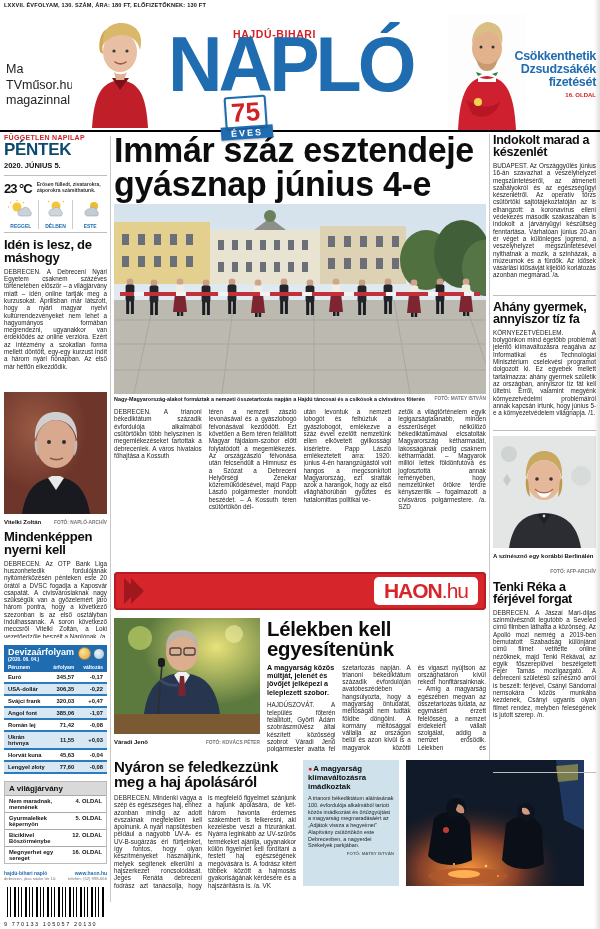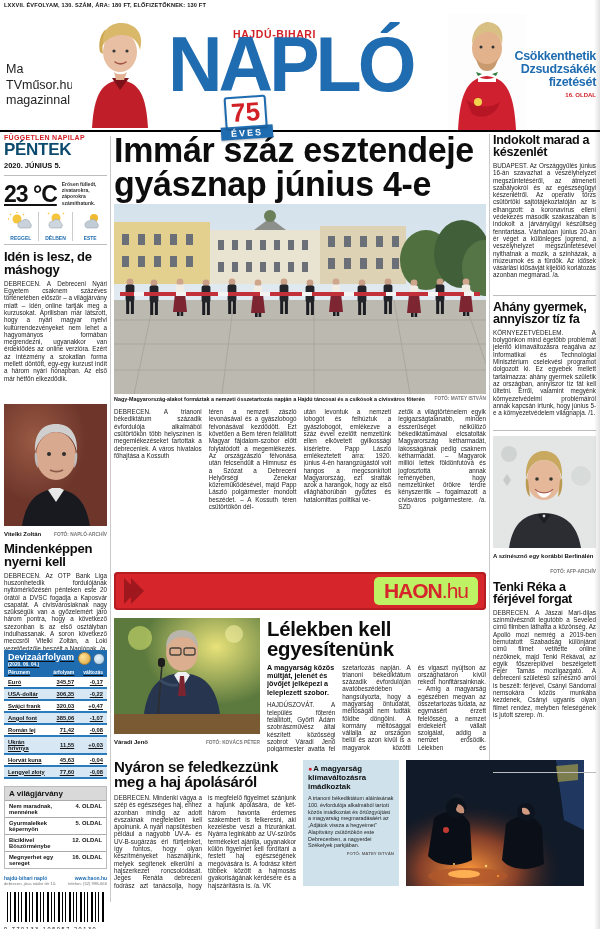--- a/index.html
+++ b/index.html
@@ -37,32 +37,32 @@
   .cap-credit{font-size:4.8px;font-weight:bold;color:#777;}
   .hrule{border:none;border-top:1px solid #bdbdbd;margin:5px 0;}
 
   
   .sidebar{position:absolute;left:4px;top:134px;width:103px;}
   .indep{color:#d12127;font-size:7px;font-weight:bold;letter-spacing:.3px;}
   .friday{color:#0c4a6e;font-size:17px;font-weight:bold;letter-spacing:-.3px;line-height:1.05;}
   .sdate{font-size:7.5px;font-weight:bold;margin-top:2px;}
   .weather{margin-top:5px;border-top:1px solid #bdbdbd;padding-top:5px;}
   .wx-top{display:flex;align-items:flex-start;}
-  .wx-temp{font-size:23px;font-weight:bold;letter-spacing:-1px;text-decoration:underline;}
+  .wx-temp{font-size:13px;font-weight:bold;letter-spacing:-1px;}
   .wx-note{font-size:5px;font-weight:bold;color:#333;margin-left:5px;line-height:1.25;text-align:left;flex:1;}
   .wx-icons{display:flex;margin-top:4px;border-bottom:1px solid #bdbdbd;padding-bottom:3px;}
   .wx-cell{flex:1;text-align:center;border-right:1px solid #ccc;}
   .wx-cell:last-child{border-right:none;}
   .wx-label{font-size:5px;font-weight:bold;color:#1f6cb0;margin-top:1px;}
   .side-title{font-size:13.5px;margin-top:6px;}
   .side-body{margin-top:3px;overflow:hidden;}
   .photo-frame{margin-top:6px;}
 
   
-  .fx{text-decoration:underline;}
+  .fx{margin-top:7px;}
   .fx-head{position:relative;background:#1f6cb0;color:#fff;padding:2px 4px 1px;}
   .fx-title{font-size:9px;font-weight:bold;}
   .fx-date{font-size:4.8px;font-weight:bold;}
   .fx-coin{position:absolute;right:16px;top:2px;width:11px;height:11px;border-radius:50%;background:radial-gradient(circle at 35% 35%,#ffe49a,#d9a23c);border:1px solid #b8862e;}
   .fx-lens{position:absolute;right:2px;top:3px;width:10px;height:10px;border-radius:50%;background:radial-gradient(circle at 40% 40%,#eef6fb,#9cc4de);border:1.5px solid #35688f;}
   .fx-cols{display:flex;background:#1f6cb0;color:#fff;font-size:5px;font-weight:bold;padding:1px 4px 2px;}
   .fx-cols span:nth-child(1){flex:1.3;text-align:left;}
   .fx-cols span{flex:1;text-align:right;}
   .fx-row{display:flex;font-size:5.8px;font-weight:bold;padding:2px 4px;border-bottom:2px solid #2b7bbf;align-items:center;}
   .fx-row:nth-child(even){background:#d7e8f4;}
@@ -91,21 +91,21 @@
   .mcap-text{font-size:5.4px;font-weight:bold;color:#111;}
   .mcap-credit{font-size:4.8px;font-weight:bold;color:#777;white-space:nowrap;margin-left:8px;}
   .cols4{display:flex;gap:7px;margin-top:6px;height:158px;overflow:hidden;}
   .cols4 .col{flex:1;overflow:hidden;}
   .lead{font-size:7.6px;font-weight:bold;line-height:1.18;text-align:left;margin-bottom:4px;color:#0d0d0d;}
 
   
   .banner{margin-top:6px;height:38px;background:#d6252b;border-radius:4px;display:flex;align-items:center;padding:0 8px;box-shadow:inset 0 0 0 2px #b51d22;}
   .banner-text{color:#fff;font-size:10.5px;font-weight:bold;line-height:1.1;width:208px;text-align:center;}
   .banner-chev{width:0;height:0;border-top:13px solid transparent;border-bottom:13px solid transparent;border-left:13px solid #9e181d;margin:0 4px 0 2px;}
-  .haon-box{background:#bef264;border-radius:5px;padding:2px 10px;margin-left:auto;}
+  .haon-box{background:#ffffff;border-radius:5px;padding:2px 10px;margin-left:auto;}
   .haon-main{color:#d6252b;font-size:21px;font-weight:bold;letter-spacing:-1px;}
   .haon-suffix{color:#d6252b;font-size:21px;font-weight:normal;letter-spacing:-1px;}
 
   
   .unity{display:flex;margin-top:8px;gap:7px;height:134px;}
   .unity-photo{width:146px;flex:none;}
   .unity-right{flex:1;overflow:hidden;}
   .unity-title{font-size:21px;margin-top:1px;}
   .unity-cols{display:flex;gap:7px;margin-top:4px;height:100px;overflow:hidden;}
   .unity-cols .col{flex:1;overflow:hidden;}

